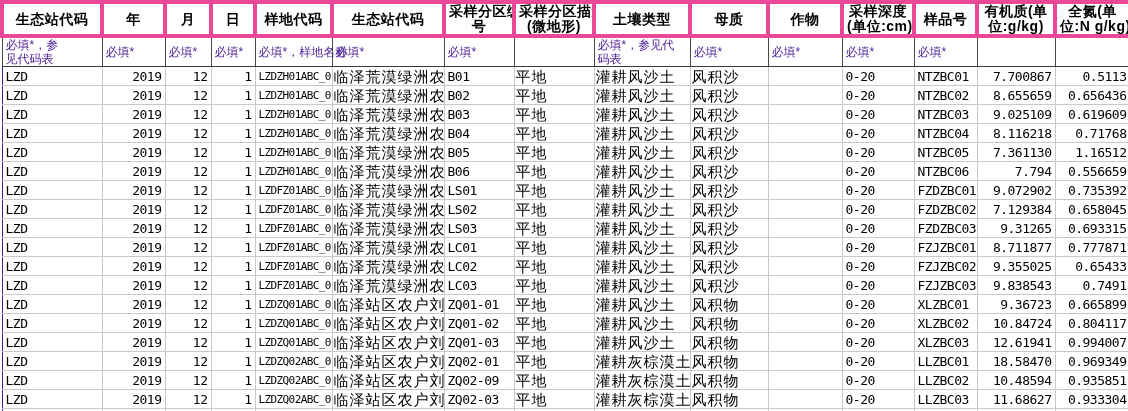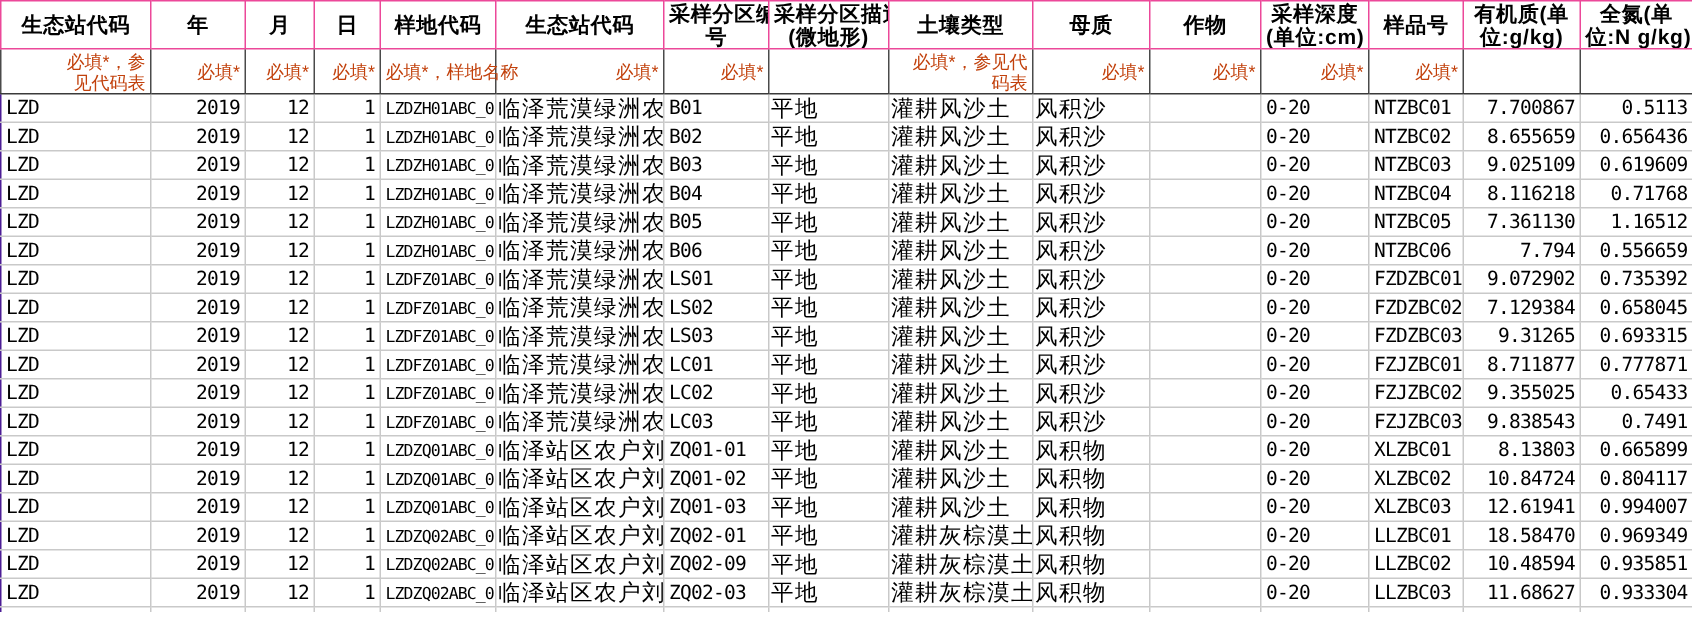--- a/index.html
+++ b/index.html
@@ -7,28 +7,28 @@
     width:1128px;height:411px;overflow:hidden;background:#ffffff;
     font-family:"Liberation Sans",sans-serif;
   }
   table{border-collapse:collapse;table-layout:fixed;width:1124px;}
   td{
     padding:0 3px;overflow:hidden;white-space:pre;box-sizing:border-box;
     color:#000;
   }
   
   tr.h1 td{
-    border:1px solid #ec4899;font-weight:bold;font-size:14px;line-height:15px;
+    border:4px solid #ec4899;font-weight:bold;font-size:14px;line-height:15px;
     height:32px;text-align:center;vertical-align:middle;letter-spacing:0.5px;
   }
   
   tr.h2 td{
     border:1px solid #4a4a4a;border-bottom:1px solid #3a3a3a;
-    color:#c2410c;font-size:12px;line-height:14px;height:30px;
-    text-align:right;vertical-align:middle;overflow:visible;
+    color:#4c1d95;font-size:12px;line-height:14px;height:30px;
+    text-align:left;vertical-align:middle;overflow:visible;
   }
   
   tbody td{
     border-right:1px solid #c9c9c9;border-bottom:1px solid #c9c9c9;
     height:19px;vertical-align:bottom;line-height:17px;font-size:13px;
   }
   tbody tr td:first-child{border-left:1px solid #4c1d95;}
   tbody tr.sliver td{height:3px;border-bottom:none;}
   .cjk{font-size:15px;letter-spacing:1px;padding:0 1px;}
   .lat{font-family:"DejaVu Sans Mono","Liberation Mono",monospace;font-size:13px;letter-spacing:-0.5px;}
@@ -311,21 +311,21 @@
         <td class="lat r">1</td>
         <td class="code l">LZDZQ01ABC_01</td>
         <td class="cjk l">临泽站区农户刘</td>
         <td class="lat l">ZQ01-01</td>
         <td class="cjk l">平地</td>
         <td class="cjk l">灌耕风沙土</td>
         <td class="cjk l">风积物</td>
         <td class="lat l"></td>
         <td class="lat l">0-20</td>
         <td class="lat l">XLZBC01</td>
-        <td class="lat r">8.13803</td>
+        <td class="lat r">9.36723</td>
         <td class="lat r">0.665899</td>
       </tr>
       <tr>
         <td class="lat l">LZD</td>
         <td class="lat r">2019</td>
         <td class="lat r">12</td>
         <td class="lat r">1</td>
         <td class="code l">LZDZQ01ABC_01</td>
         <td class="cjk l">临泽站区农户刘</td>
         <td class="lat l">ZQ01-02</td>

